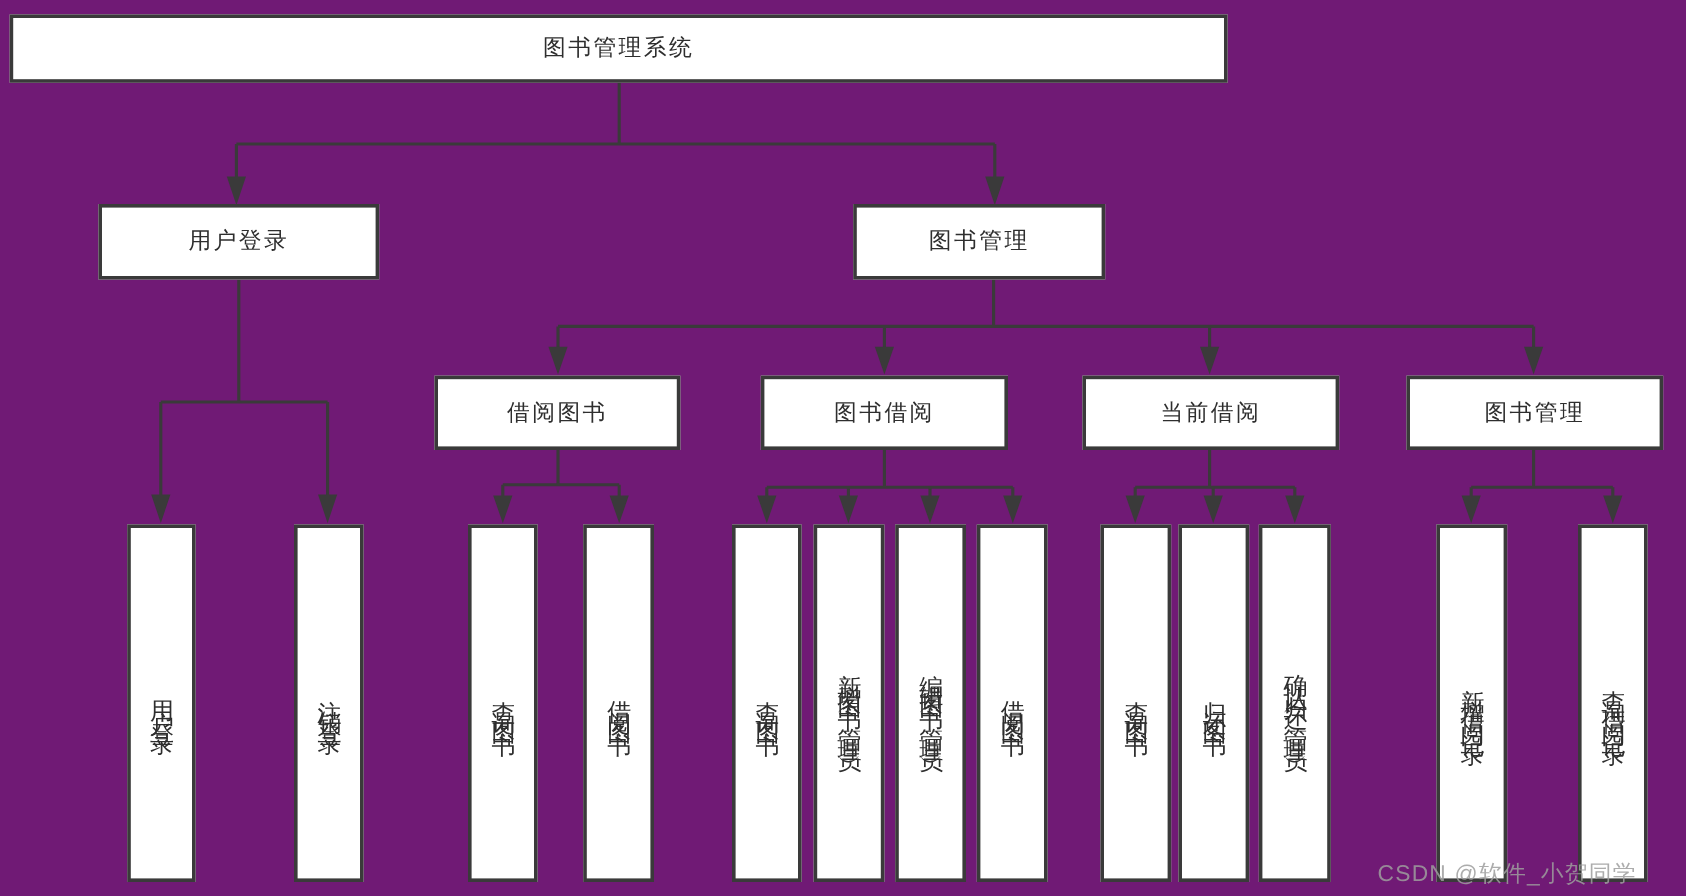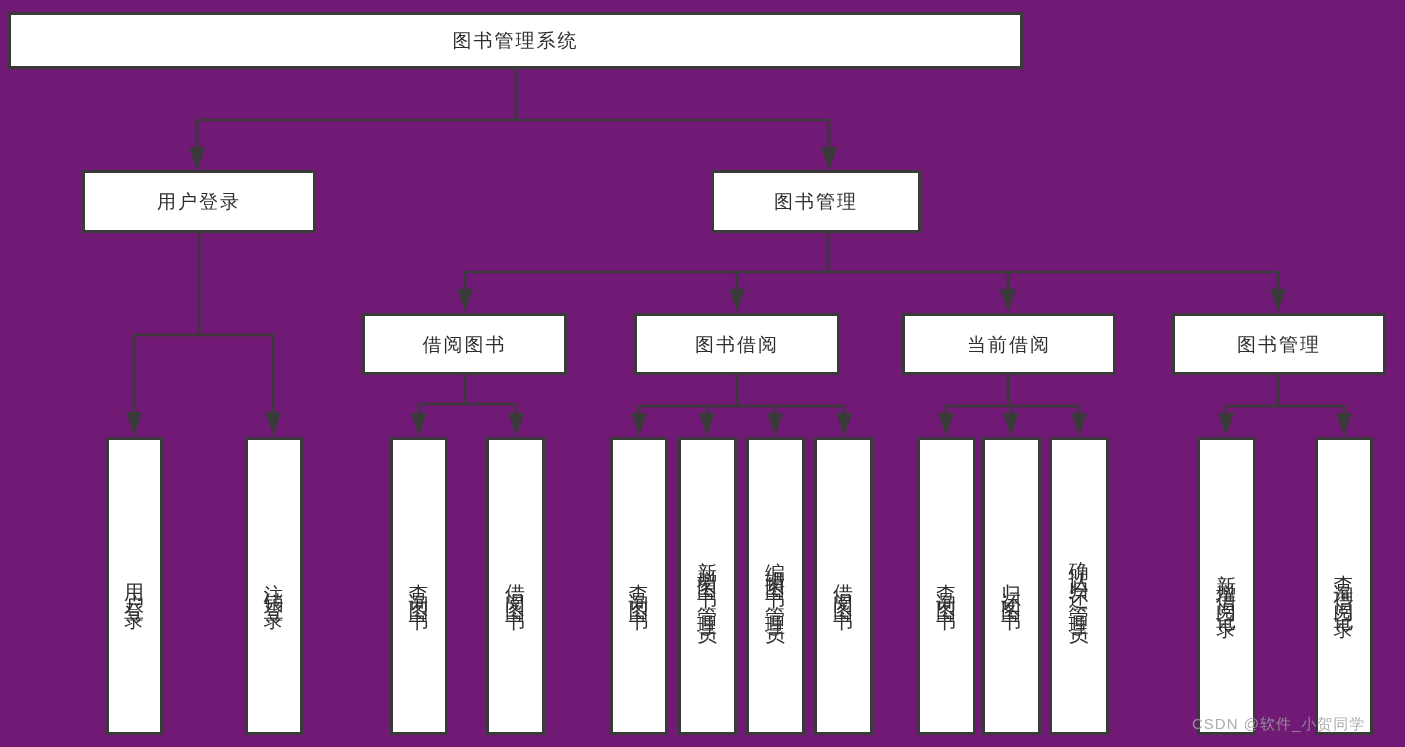--- a/index.html
+++ b/index.html
@@ -50,22 +50,22 @@
   .l-6  { left:678px;  width:59px; }
   .l-7  { left:746px;  width:59px; }
   .l-8  { left:814px;  width:59px; }
   .l-9  { left:917px;  width:59px; }
   .l-10 { left:982px;  width:59px; }
   .l-11 { left:1049px; width:60px; }
   .l-12 { left:1197px; width:59px; }
   .l-13 { left:1315px; width:58px; }
   .watermark {
     position:absolute;
-    left:1192px; top:715px;
-    font-size:15px;
+    left:1148px; top:715px;
+    font-size:19px;
     color:rgba(158,158,158,0.85);
     letter-spacing:1px;
     z-index:5;
     white-space:nowrap;
   }
 </style>
 </head>
 <body>
 
 <div class="canvas">

